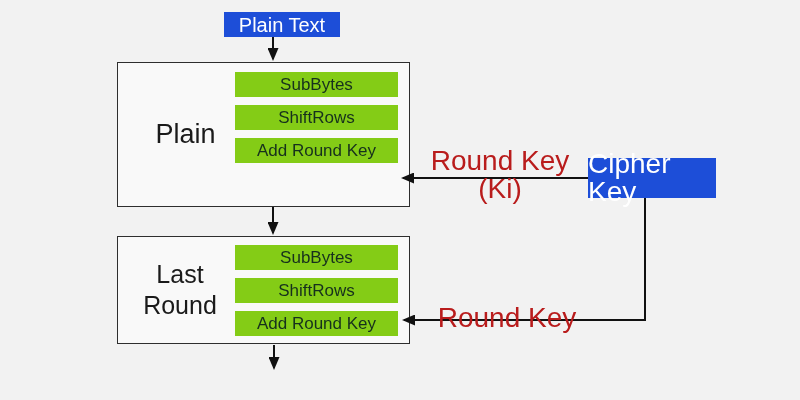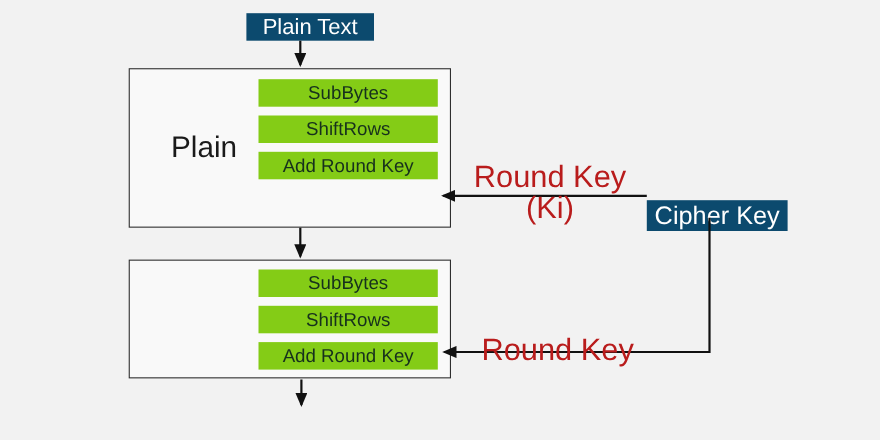--- a/index.html
+++ b/index.html
@@ -6,26 +6,26 @@
   body { width:800px; height:400px; font-family:"Liberation Sans", sans-serif; }
 
   .canvas {
     position:relative; width:800px; height:400px;
     background:#f2f2f2; overflow:hidden;
   }
 
   
   .tag {
     position:absolute; z-index:1;
-    background:#0c4a6e; color:#ffffff;
+    background:#1d4ed8; color:#ffffff;
     display:flex; align-items:center; justify-content:center;
     font-size:20px; line-height:1;
   }
   #plain-text  { left:224px; top:12px;  width:116px; height:25px; }
-  #cipher-key  { left:588px; top:158px; width:128px; height:28px; font-size:23px;margin-top:24px; }
+  #cipher-key  { left:588px; top:158px; width:128px; height:40px; font-size:28px; }
   #cipher-text { left:216px; top:371px; width:129px; height:25px; }
 
   
   .bigbox {
     position:absolute; z-index:1; left:117px; width:293px;
     background:#f9f9f9; border:1.5px solid #2e2e2e; box-sizing:border-box;
   }
   #round-box      { top:62px;  height:145px; }
   #last-round-box { top:236px; height:108px; }
 
@@ -83,20 +83,21 @@
   <div class="bigbox" id="round-box">
     <div class="bigbox-label">Plain</div>
     <div class="steps">
       <div class="step">SubBytes</div>
       <div class="step">ShiftRows</div>
       <div class="step">Add Round Key</div>
     </div>
   </div>
 
   <div class="bigbox" id="last-round-box">
+    <div class="bigbox-label">Last Round</div>
     <div class="steps">
       <div class="step">SubBytes</div>
       <div class="step">ShiftRows</div>
       <div class="step">Add Round Key</div>
     </div>
   </div>
 
   <div class="edge-label" id="round-key-ki-label">Round Key (Ki)</div>
   <div class="edge-label" id="round-key-label">Round Key</div>
 

